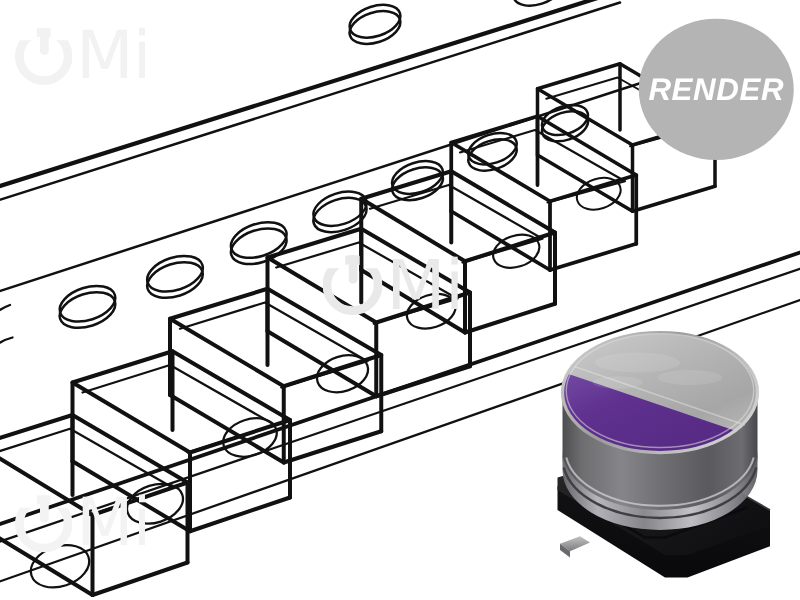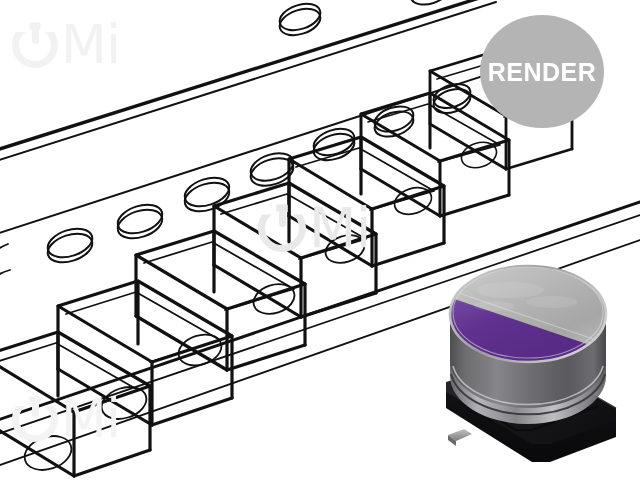--- a/index.html
+++ b/index.html
@@ -55,22 +55,22 @@
   #wm-bl .pw .ring{width:46px;height:46px;border-width:7px;border-color:#f3f3f3;clip-path:polygon(0 22%,38% 22%,38% 0,62% 0,62% 22%,100% 22%,100% 100%,0 100%);}
   #wm-bl .pw .bar{left:19.5px;top:3px;width:7px;height:19px;background:#f3f3f3;}
   #wm-bl .txt{font-size:53px;line-height:46px;color:#f3f3f3;margin-left:3px;}
 
   
   #tape{position:absolute;left:0;top:0;width:640px;height:480px;}
 
   
   #badge{
     position:absolute;
-    left:480px;top:15px;
-    width:124px;height:113px;
+    left:511px;top:15px;
+    width:124px;height:113px;font-style:italic;
   }
   #badge .disc{
     position:absolute;inset:0;
     border-radius:50%;
     background:#b4b4b4;
   }
   #badge .lines{
     position:absolute;inset:0;
     display:flex;flex-direction:column;
     align-items:center;justify-content:center;

